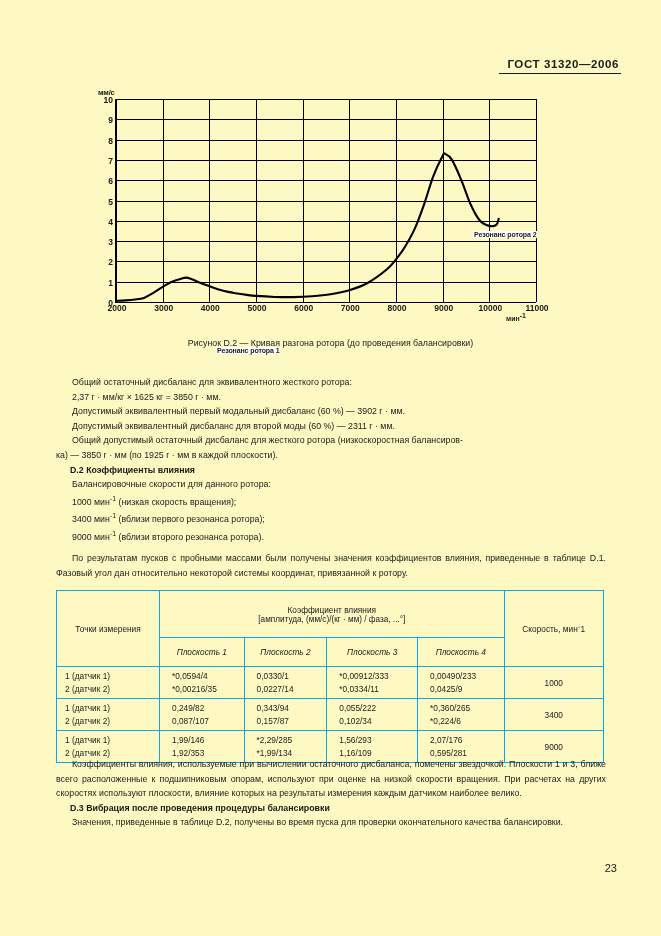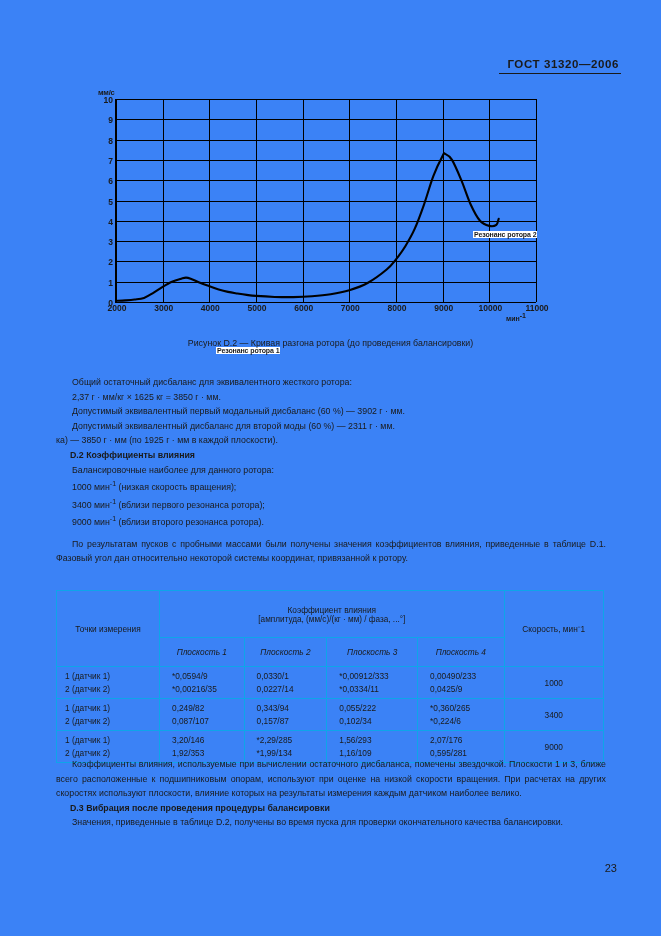--- a/index.html
+++ b/index.html
@@ -13,21 +13,21 @@
     font-family: "Liberation Sans", sans-serif;
     color: #1a1a1a;
     position: relative;
     overflow: hidden;
   }
   .page {
     position: absolute;
     left: 0; top: 0;
     width: 661px;
     height: 936px;
-    background: #3b82f6;
+    background: #fef9c3;
   }
 
   
   .std-header {
     position: absolute;
     right: 42px;
     top: 58px;
     font-size: 11.5px;
     font-weight: bold;
     letter-spacing: 0.6px;
@@ -281,23 +281,24 @@
     <div class="annot a2">Резонанс ротора 2</div>
   </div>
 
   <div class="fig-caption">Рисунок D.2 —  Кривая разгона ротора (до проведения балансировки)</div>
 
   <div class="body">
     <p class="ind">Общий остаточный дисбаланс для эквивалентного жесткого ротора:</p>
     <p class="ind">2,37 г · мм/кг × 1625 кг = 3850 г · мм.</p>
     <p class="ind">Допустимый эквивалентный первый модальный дисбаланс (60 %) — 3902 г · мм.</p>
     <p class="ind">Допустимый эквивалентный дисбаланс для второй моды (60 %) — 2311 г · мм.</p>
+    <p class="just">Общий допустимый остаточный дисбаланс для жесткого ротора (низкоскоростная балансиров-</p>
     <p class="just-noind">ка) — 3850 г · мм (по 1925 г · мм в каждой плоскости).</p>
     <p class="sec">D.2  Коэффициенты влияния</p>
-    <p class="ind">Балансировочные наиболее для данного ротора:</p>
+    <p class="ind">Балансировочные скорости для данного ротора:</p>
     <p class="ind"><span>1000 мин</span><sup class="m">-1</sup><span> (низкая скорость вращения);</span></p>
     <p class="ind"><span>3400 мин</span><sup class="m">-1</sup><span> (вблизи первого резонанса ротора);</span></p>
     <p class="ind"><span>9000 мин</span><sup class="m">-1</sup><span> (вблизи второго резонанса ротора).</span></p>
     <div class="gap"></div>
     <p class="just">По результатам пусков с пробными массами были получены значения коэффициентов влияния, приведенные в таблице D.1. Фазовый угол дан относительно некоторой системы координат, привязанной к ротору.</p>
   </div>
 
 
   <table class="coef">
     <thead>
@@ -316,21 +317,21 @@
         <th class="ctr sub">Плоскость 4</th>
       </tr>
     </thead>
     <tbody id="coef-body">
         <tr>
           <td class="pts">
             <div>1 (датчик 1)</div>
             <div>2 (датчик 2)</div>
           </td>
           <td class="cell">
-            <div>*0,0594/9</div>
+            <div>*0,0594/4</div>
             <div>*0,00216/35</div>
           </td>
           <td class="cell">
             <div>0,0330/1</div>
             <div>0,0227/14</div>
           </td>
           <td class="cell">
             <div>*0,00912/333</div>
             <div>*0,0334/11</div>
           </td>
@@ -362,21 +363,21 @@
             <div>*0,224/6</div>
           </td>
           <td class="ctr">3400</td>
         </tr>
         <tr>
           <td class="pts">
             <div>1 (датчик 1)</div>
             <div>2 (датчик 2)</div>
           </td>
           <td class="cell">
-            <div>3,20/146</div>
+            <div>1,99/146</div>
             <div>1,92/353</div>
           </td>
           <td class="cell">
             <div>*2,29/285</div>
             <div>*1,99/134</div>
           </td>
           <td class="cell">
             <div>1,56/293</div>
             <div>1,16/109</div>
           </td>

